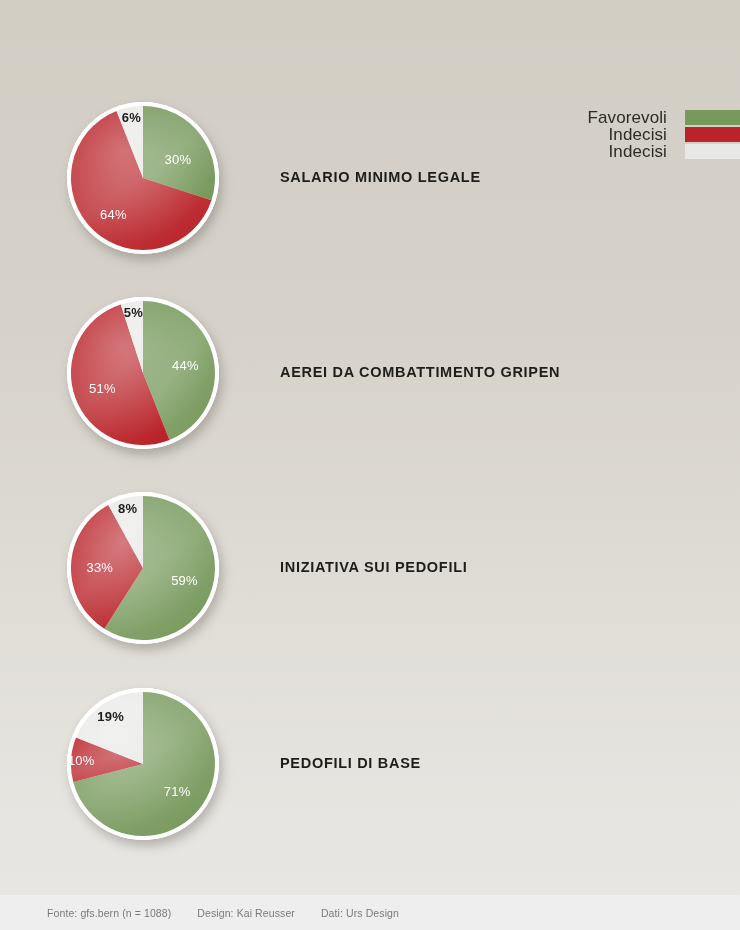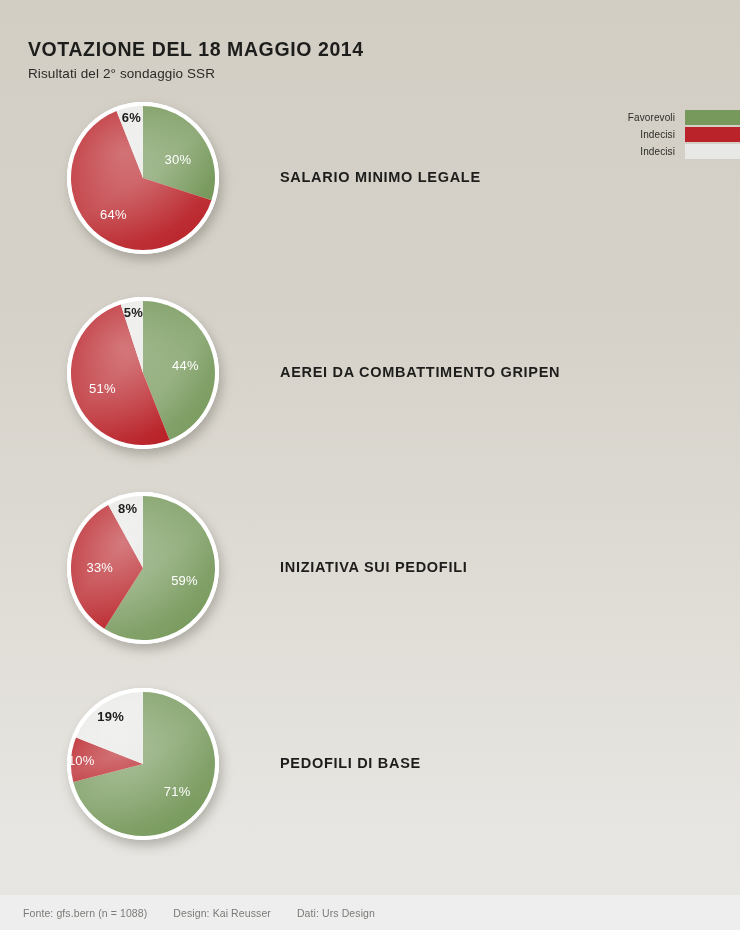--- a/index.html
+++ b/index.html
@@ -50,24 +50,24 @@
     width: 175px;
   }
   .legend-row {
     display: flex;
     align-items: center;
     justify-content: flex-end;
     height: 15px;
     margin-bottom: 2px;
   }
   .legend-label {
-    font-size: 10px;
+    font-size: 17px;
     color: #2b2b28;
     text-align: center;
-    padding-right: 10px;
+    padding-right: 18px;
     white-space: nowrap;
     letter-spacing: 0.1px;
   }
   .legend-swatch {
     width: 55px;
     height: 15px;
     flex: none;
   }
   
   .chart-block {
@@ -147,41 +147,37 @@
     position: absolute;
     left: 0;
     bottom: 0;
     width: 740px;
     height: 35px;
     background: #eeeeee;
     display: flex;
     align-items: center;
   }
   #footer-inner {
-    padding-left: 23px;
+    padding-left: 47px;
     display: flex;
     align-items: center;
   }
   .footer-item {
     font-size: 10.5px;
     color: #7a7a76;
     margin-right: 26px;
     white-space: nowrap;
     letter-spacing: 0.1px;
   }
 </style>
 </head>
 <body>
 
 <div id="infographic">
 
-  <div id="header">
-    <h1 id="title">VOTAZIONE DEL 18 MAGGIO 2014</h1>
-    <p id="subtitle">Risultati del 2° sondaggio SSR</p>
-  </div>
 
   <div id="legend">
       <div class="legend-row">
         <div class="legend-label">Favorevoli</div>
         <div class="legend-swatch" style="background: rgb(119, 153, 92);"></div>
       </div>
       <div class="legend-row">
         <div class="legend-label">Indecisi</div>
         <div class="legend-swatch" style="background: rgb(185, 35, 41);"></div>
       </div>

